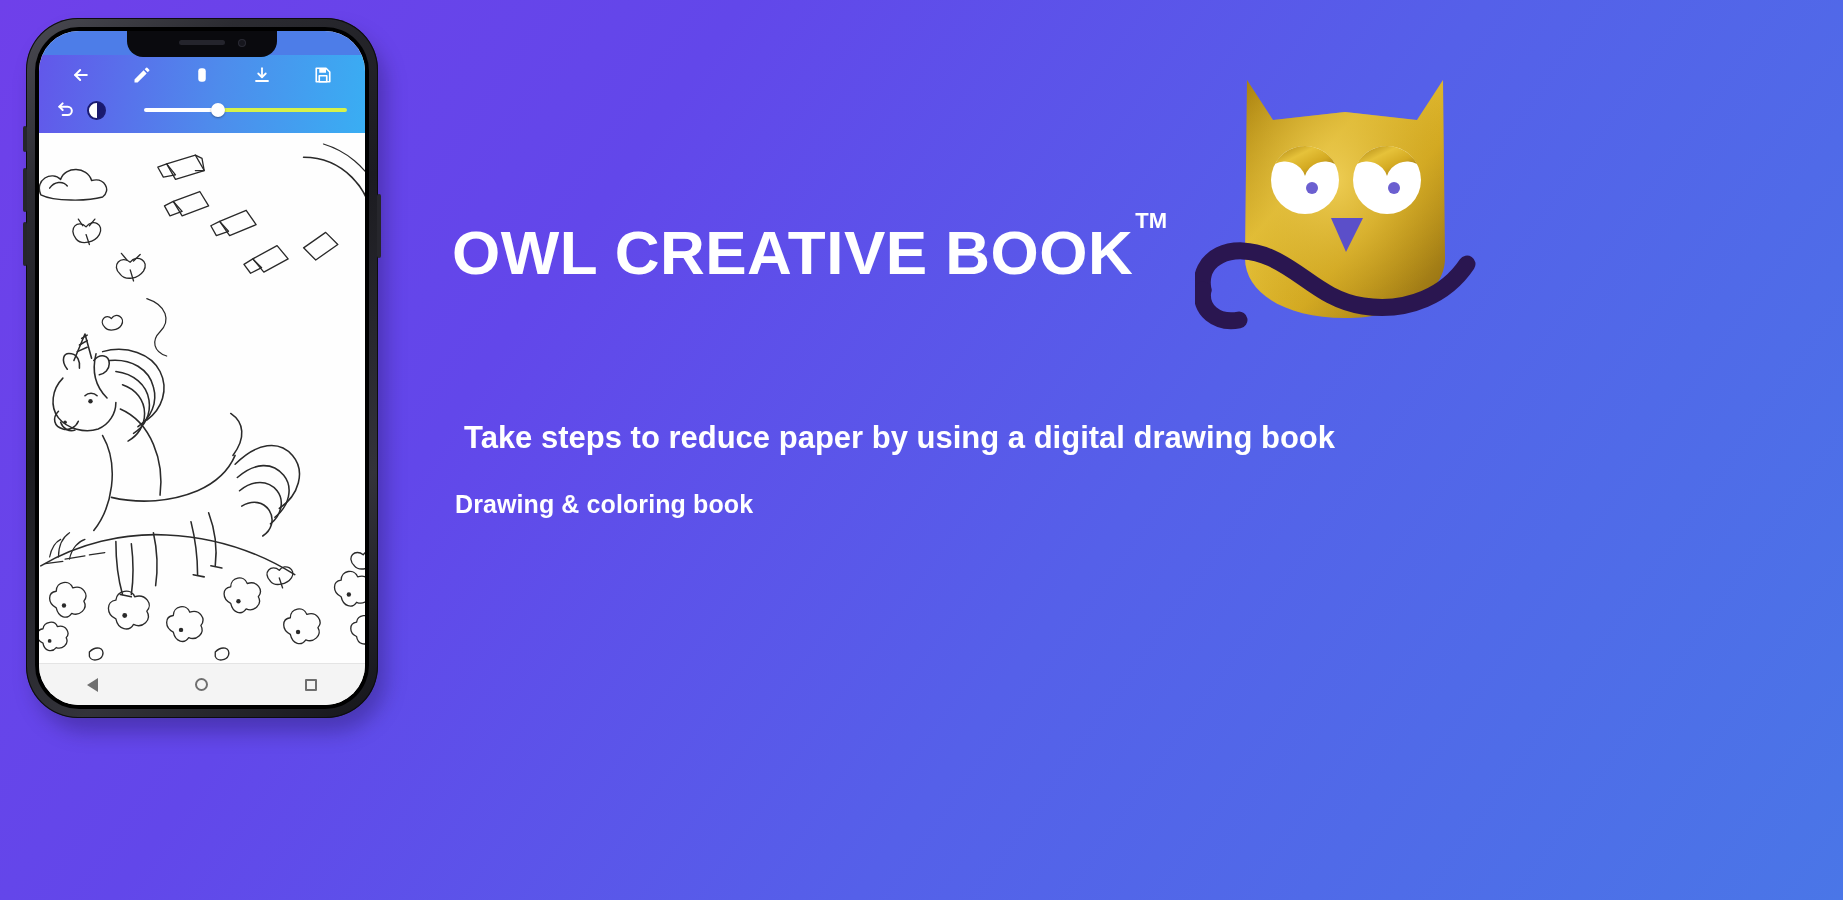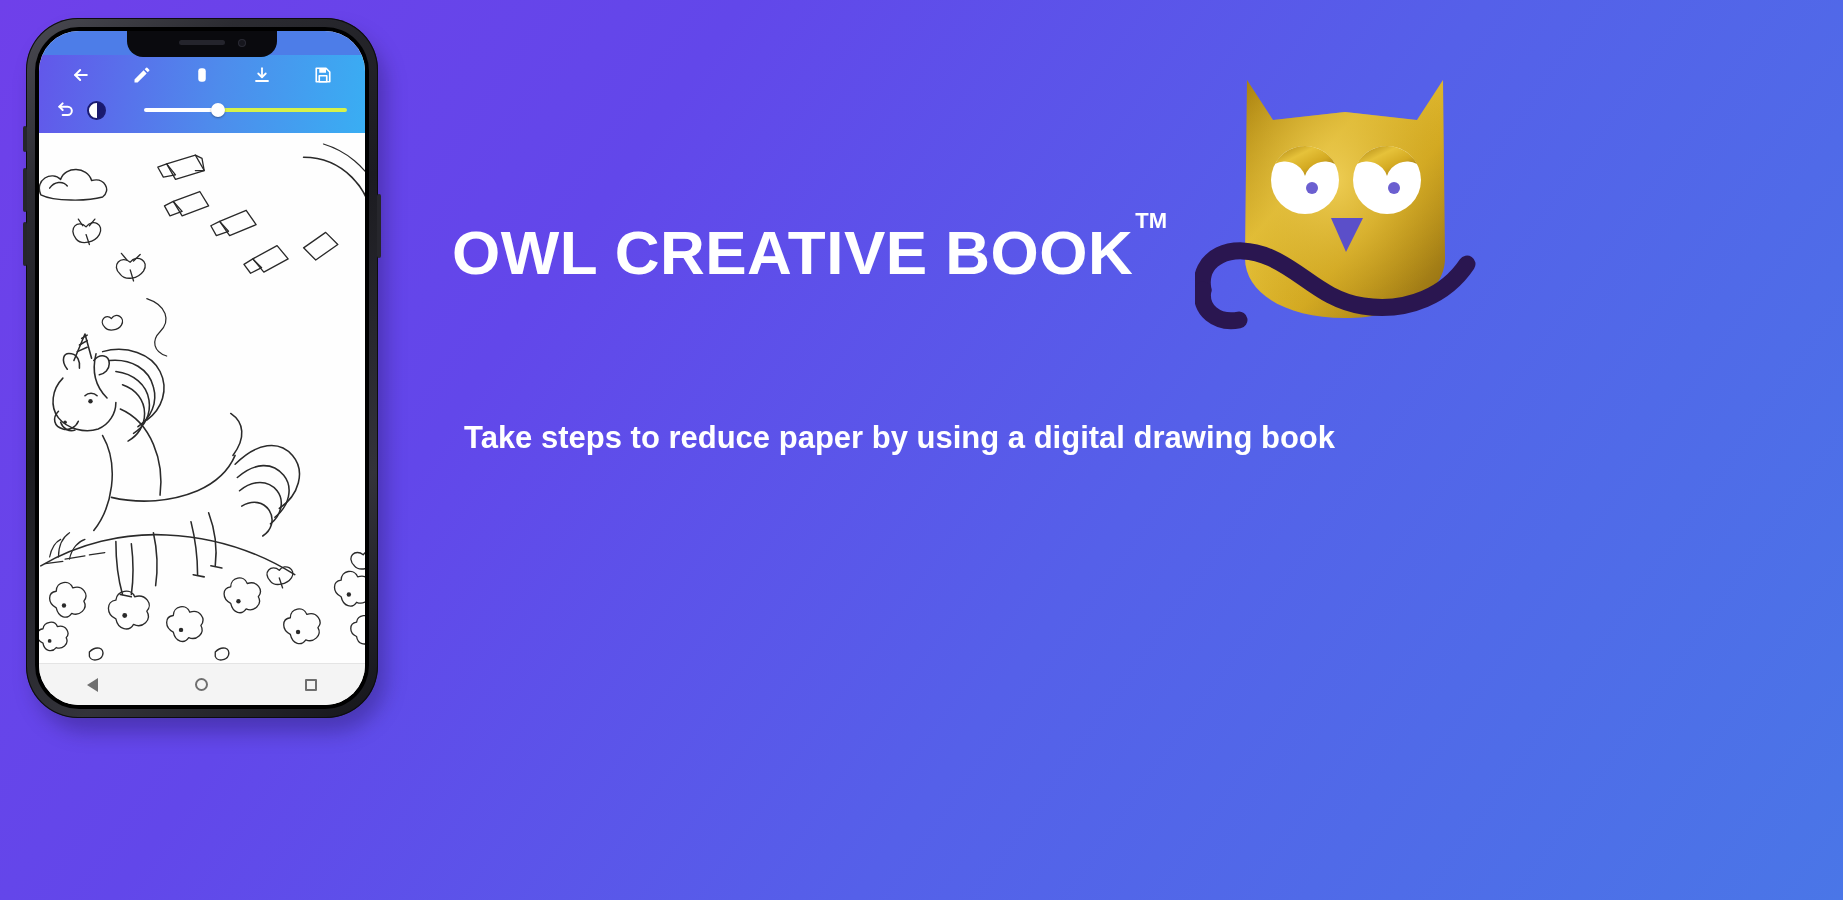--- a/index.html
+++ b/index.html
@@ -361,20 +361,21 @@
   </div>
 </div>
 
 <div id="content-panel">
 
   <h1 id="brand-title"><span>OWL CREATIVE BOOK</span><span class="tm">TM</span></h1>
 
 
   <div id="subtitle">Take steps to reduce paper by using a digital drawing book</div>
 
+  <div id="description">Drawing &amp; coloring book</div>
 
 </div>
 
 <div id="owl-logo">
   <svg viewBox="0 0 300 300">
     <defs>
       <linearGradient id="owlBody" x1="0" y1="0" x2="1" y2="1">
         <stop offset="0%" stop-color="#a8800f"></stop>
         <stop offset="35%" stop-color="#e6c23a"></stop>
         <stop offset="62%" stop-color="#d4aa22"></stop>

